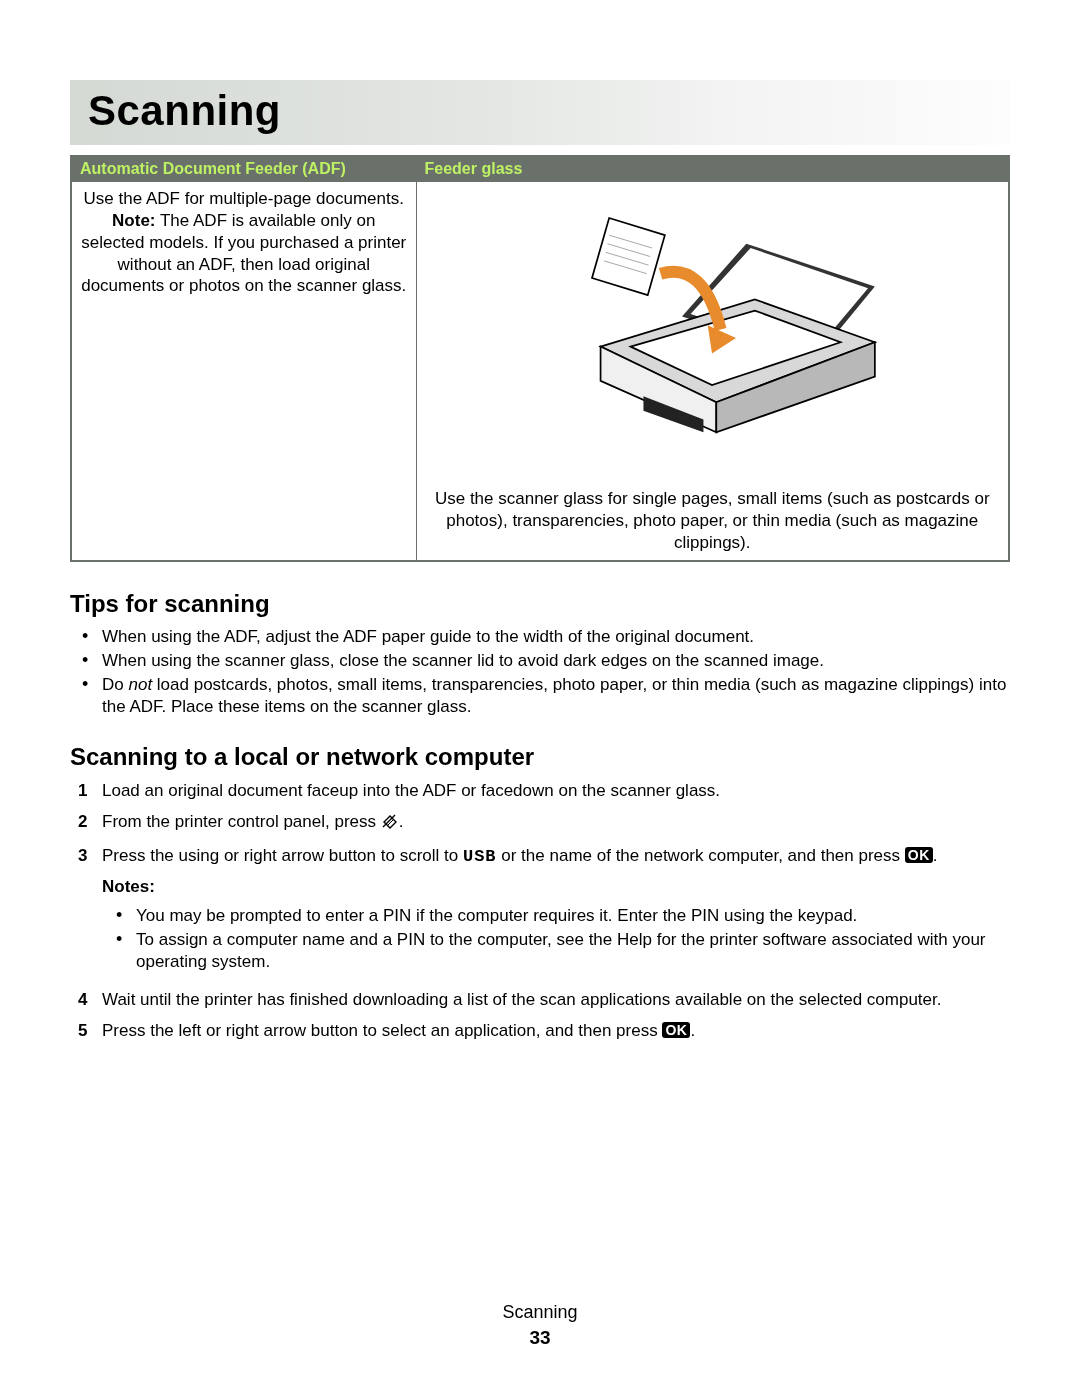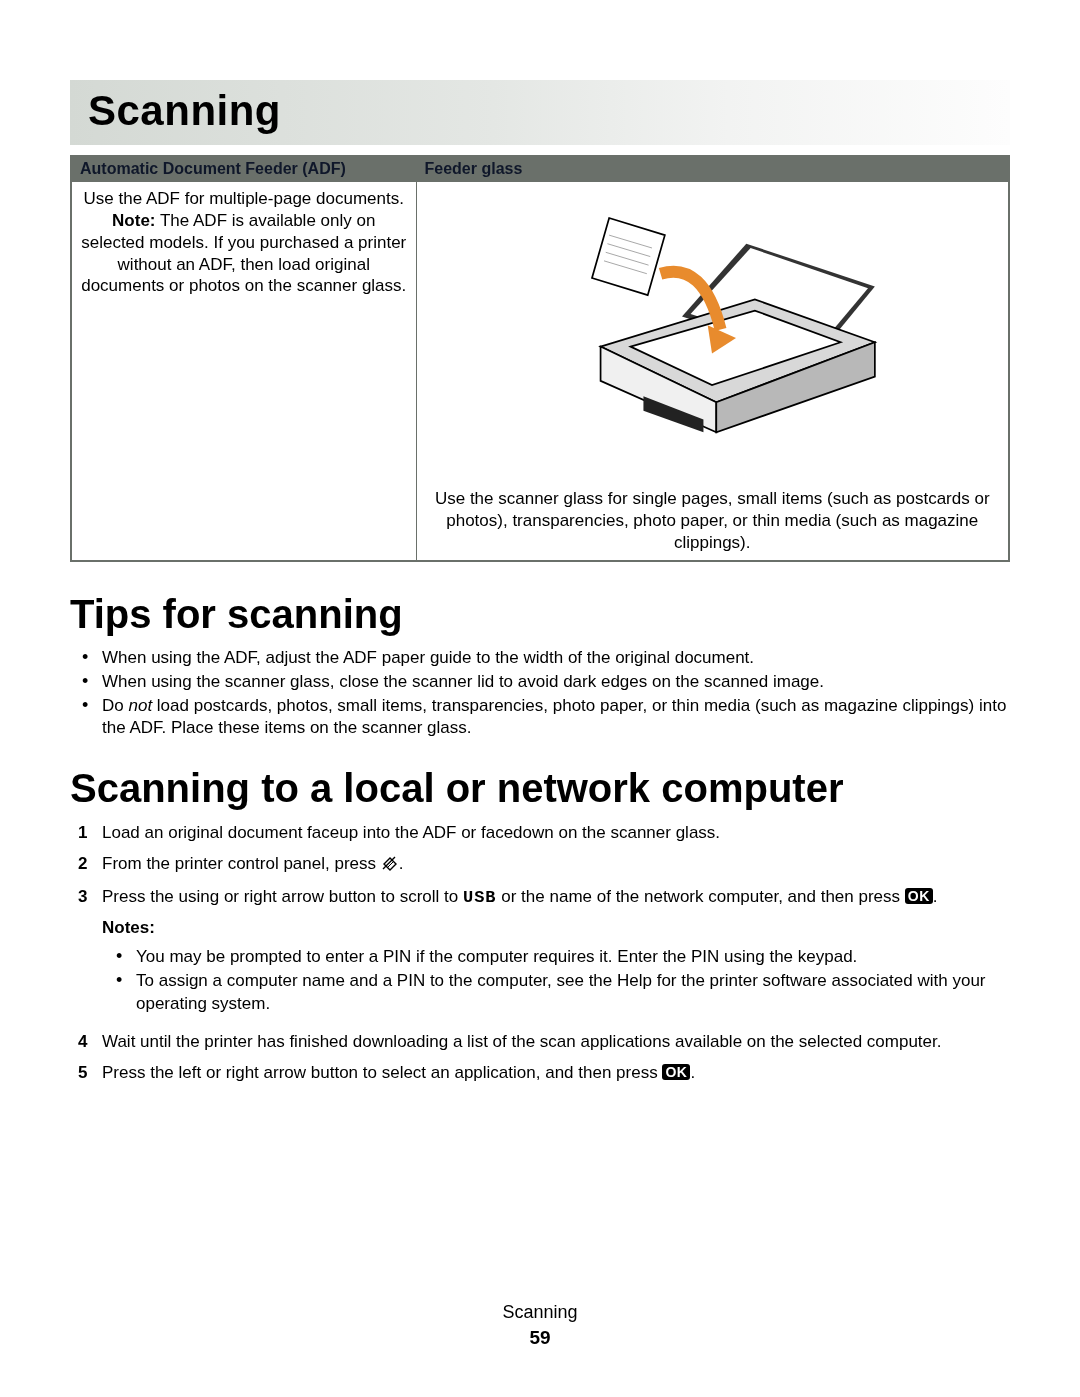--- a/index.html
+++ b/index.html
@@ -25,21 +25,21 @@
     letter-spacing: 0.5px;
   }
   table.scan-table {
     width: 100%;
     border-collapse: collapse;
     border: 2px solid #6a706a;
     margin-bottom: 26px;
   }
   table.scan-table th {
     background: #6a706a;
-    color: #0f172a;
+    color: #bef264;
     text-align: left;
     font-weight: 700;
     font-size: 16px;
     padding: 2px 8px;
     border: 1px solid #6a706a;
   }
   table.scan-table td {
     border: 1px solid #6a706a;
     padding: 6px 8px;
     vertical-align: top;
@@ -51,21 +51,21 @@
   table.scan-table td.right { width: auto; }
   .illus {
     width: 100%;
     height: 300px;
     display: flex;
     align-items: center;
     justify-content: center;
   }
   h2.section {
     font-weight: 700;
-    font-size: 40px;
+    font-size: 24px;
     margin: 14px 0 6px 0;
   }
   ul.tips {
     list-style: none;
     padding-left: 28px;
     margin-bottom: 22px;
   }
   ul.tips > li {
     position: relative;
     padding: 1px 0 1px 4px;
@@ -226,14 +226,14 @@
     </ul>
   </li>
   <li><span>Wait until the printer has finished downloading a list of the scan applications available on the selected computer.</span></li>
   <li>
     <span>Press the left or right arrow button to select an application, and then press </span><span class="ok-badge">OK</span>.
   </li>
 </ol>
 
 <div class="footer">
   <div class="fname">Scanning</div>
-  <div class="fnum">59</div>
+  <div class="fnum">33</div>
 </div>
 
 </body></html>

